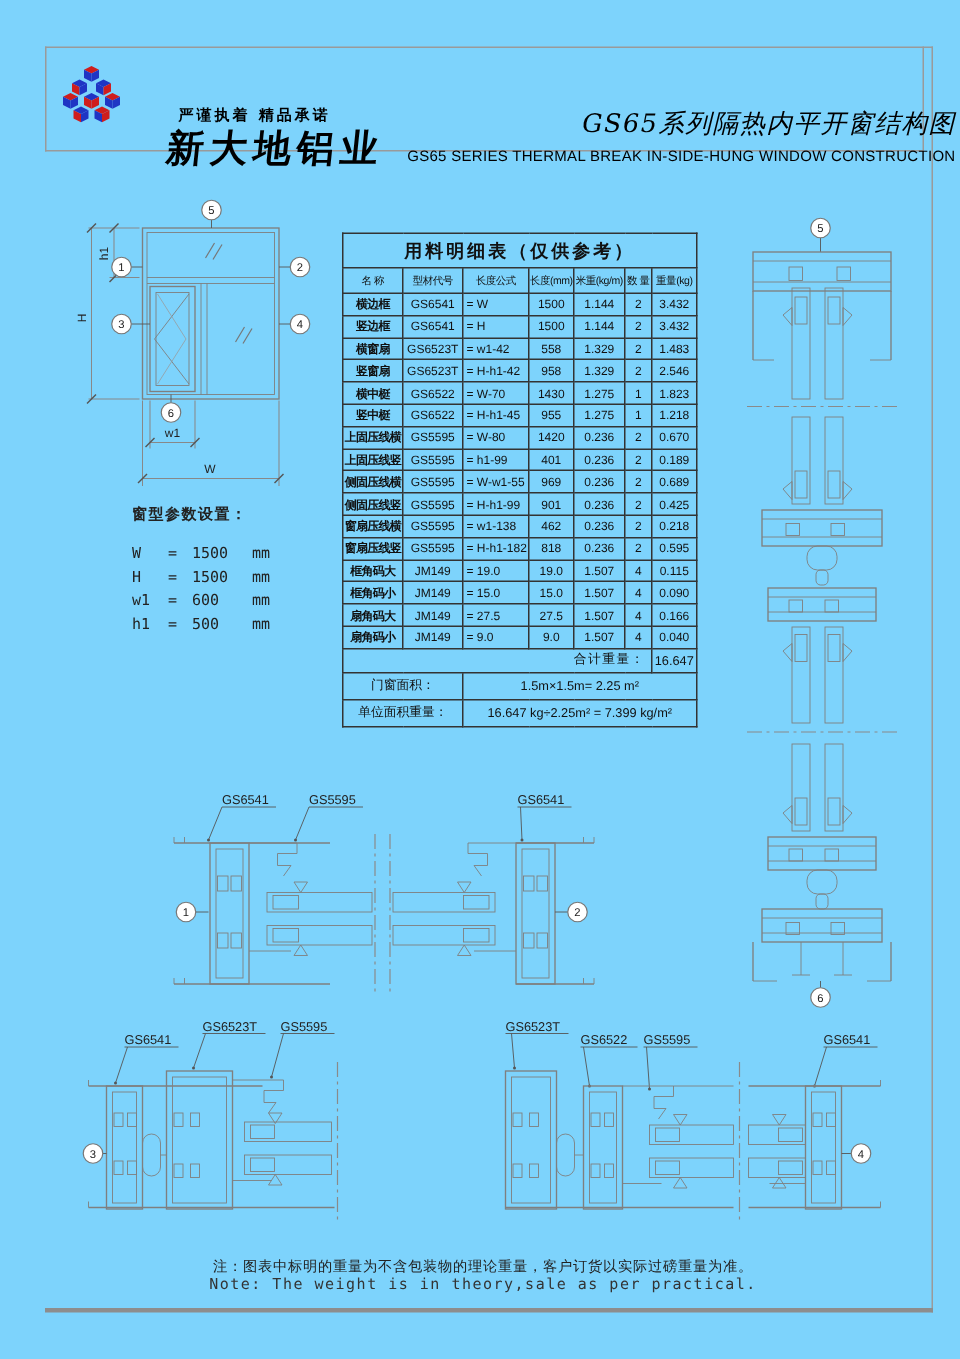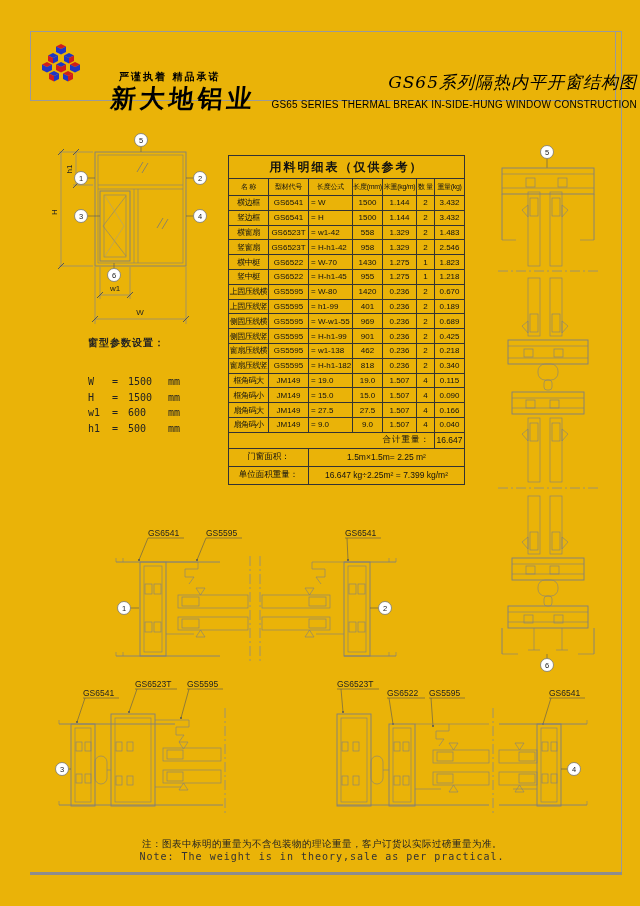--- a/index.html
+++ b/index.html
@@ -1,44 +1,44 @@
 <!DOCTYPE html>
 <html><head>
 <meta charset="utf-8">
 <style>
   html,body{margin:0;padding:0;background:#e9e9e9;}
-  .sheet{position:relative;width:640px;height:906px;background:#eab308;overflow:hidden;
+  .sheet{position:relative;width:640px;height:906px;background:#7dd3fc;overflow:hidden;
          font-family:"Liberation Sans",sans-serif;color:#111;}
   .abs{position:absolute;}
   
   .frame-top{left:30px;top:31px;width:592px;height:1px;background:#9a9a9a;}
   .frame-right{left:621px;top:31px;width:1px;height:844px;background:#9a9a9a;}
   .frame-bottom{left:30px;top:872px;width:592px;height:3px;background:#8d8d8d;}
   .header-box{left:30px;top:31px;width:584px;height:69px;
               border-left:1px solid #9a9a9a;border-right:1px solid #9a9a9a;border-bottom:1px solid #9a9a9a;}
   .slogan{left:88px;top:39px;font-family:"DejaVu Serif",serif;font-weight:bold;font-size:10px;letter-spacing:2px;color:#000;}
   .company{left:80px;top:51px;font-family:"DejaVu Serif",serif;font-weight:bold;font-size:25px;
            letter-spacing:4px;transform:skewX(-6deg);color:#000;}
   .title-cn{left:230px;top:40px;width:376px;text-align:right;font-family:"DejaVu Serif",serif;
             font-style:italic;font-weight:400;font-size:17px;letter-spacing:1px;color:#000;}
   .title-en{left:200px;top:68px;width:406px;text-align:right;font-weight:normal;font-size:10px;
             letter-spacing:0.2px;color:#000;}
   
   .params{left:88px;top:336px;font-family:"DejaVu Sans Mono",monospace;font-size:10px;color:#222;}
-  .params .p-title{font-family:"Liberation Sans",sans-serif;font-weight:bold;font-size:10px;margin-bottom:24px;letter-spacing:1px;}
+  .params .p-title{font-family:"Liberation Sans",sans-serif;font-weight:bold;font-size:10px;margin-bottom:12px;letter-spacing:1px;}
   .p-row{display:flex;height:15.5px;align-items:center;}
   .p-name{width:24px;} .p-eq{width:16px;} .p-val{width:40px;} .p-unit{width:24px;}
   
   .mtable{left:228px;top:155px;width:236px;border-collapse:collapse;table-layout:fixed;}
   .mtable td,.mtable th{border:1px solid #333;padding:0;text-align:center;overflow:hidden;
                         white-space:nowrap;font-weight:normal;color:#111;}
   .t-title td{height:22px;font-size:12px;font-weight:bold;letter-spacing:2px;margin-top:32px;}
   .mtable th{height:16px;font-size:7px;letter-spacing:-0.3px;}
   .mtable tbody.rows td{height:13.8px;font-size:8px;}
-  .mtable td.c-name{font-size:7.5px;letter-spacing:-0.5px;}
+  .mtable td.c-name{font-size:7.5px;letter-spacing:-0.5px;font-weight:bold;}
   .mtable td.c-formula{text-align:left;padding-left:2px;font-size:7.5px;}
   .sum-row td{height:15px;font-size:8.5px;}
   .sum-label{text-align:right !important;padding-right:4px !important;letter-spacing:1px;}
   .foot-row td{height:17px;font-size:8.5px;}
   
   svg{position:absolute;overflow:visible;}
   svg text{font-family:"Liberation Sans",sans-serif;fill:#222;}
   .s{fill:none;stroke:#7f7f7f;stroke-width:0.9;}
   .s6{fill:none;stroke:#7f7f7f;stroke-width:0.6;}
   .dim{fill:none;stroke:#888;stroke-width:0.7;}
@@ -373,21 +373,21 @@
           <td>0.218</td>
         </tr>
 
         <tr>
           <td class="c-name">窗扇压线竖</td>
           <td>GS5595</td>
           <td class="c-formula">= H-h1-182</td>
           <td>818</td>
           <td>0.236</td>
           <td>2</td>
-          <td>0.340</td>
+          <td>0.595</td>
         </tr>
 
         <tr>
           <td class="c-name">框角码大</td>
           <td>JM149</td>
           <td class="c-formula">= 19.0</td>
           <td>19.0</td>
           <td>1.507</td>
           <td>4</td>
           <td>0.115</td>

